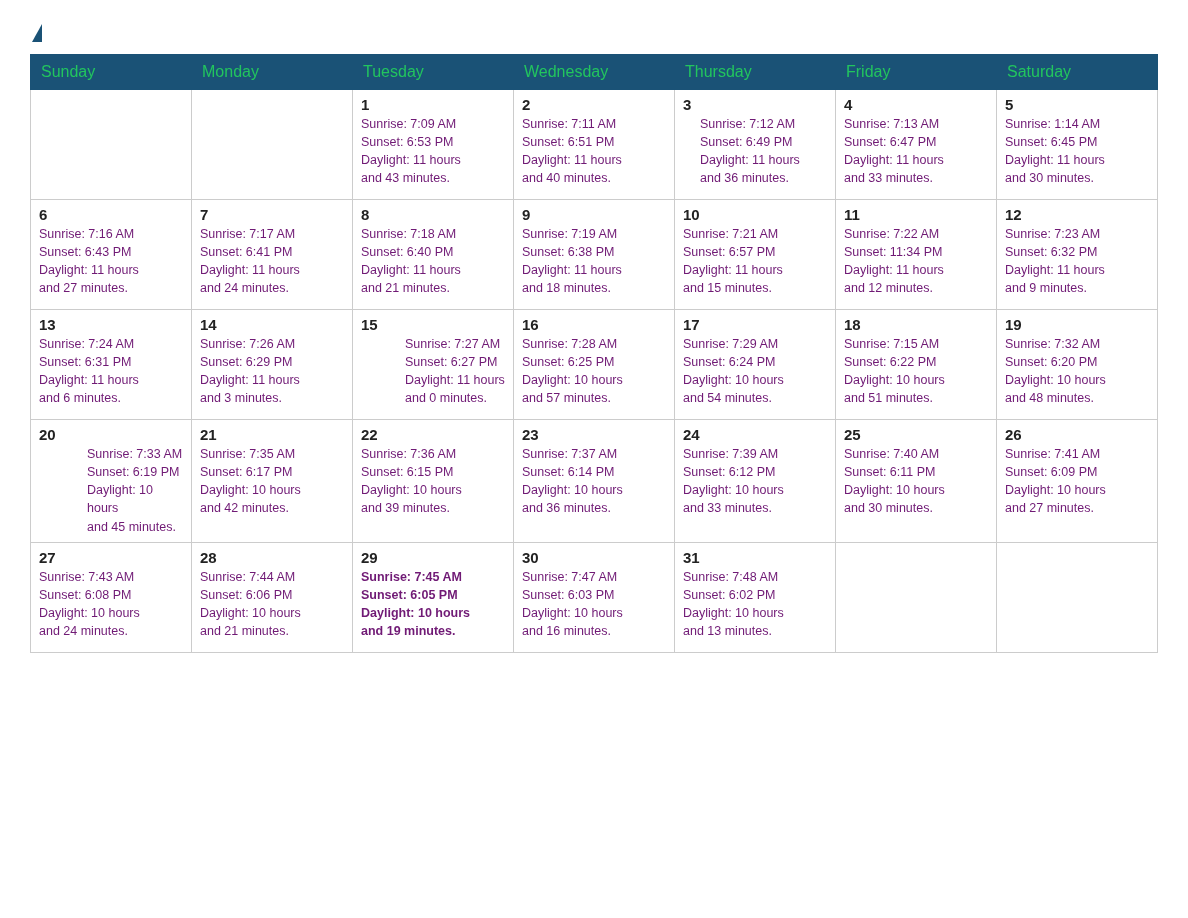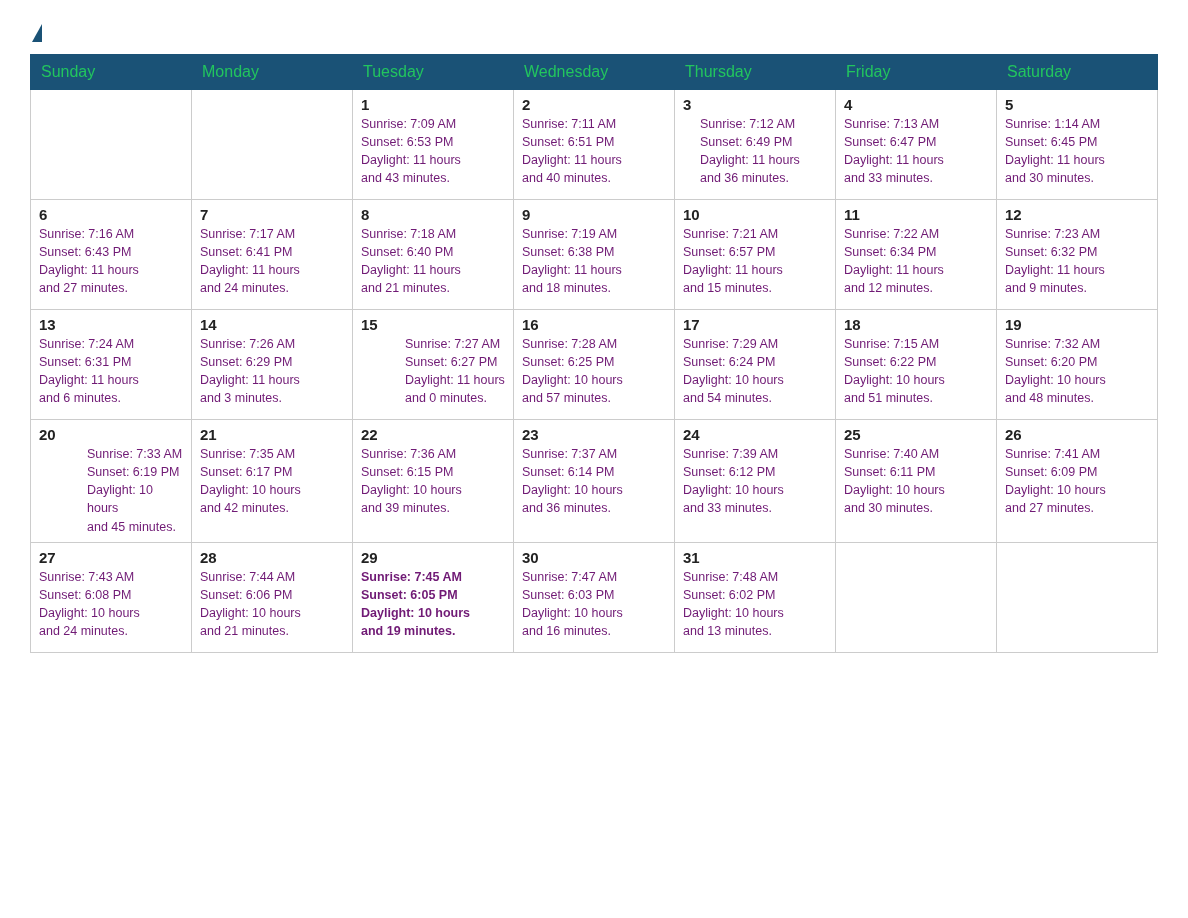--- a/index.html
+++ b/index.html
@@ -201,21 +201,21 @@
         <td>
           <span class="day-number">10</span>
           <div class="day-info" style="white-space: pre-line;">Sunrise: 7:21 AM
 Sunset: 6:57 PM
 Daylight: 11 hours
 and 15 minutes.</div>
         </td>
         <td>
           <span class="day-number">11</span>
           <div class="day-info" style="white-space: pre-line;">Sunrise: 7:22 AM
-Sunset: 6:34 PM
+Sunset: 11:34 PM
 Daylight: 11 hours
 and 12 minutes.</div>
         </td>
         <td>
           <span class="day-number">12</span>
           <div class="day-info" style="white-space: pre-line;">Sunrise: 7:23 AM
 Sunset: 6:32 PM
 Daylight: 11 hours
 and 9 minutes.</div>
         </td>

